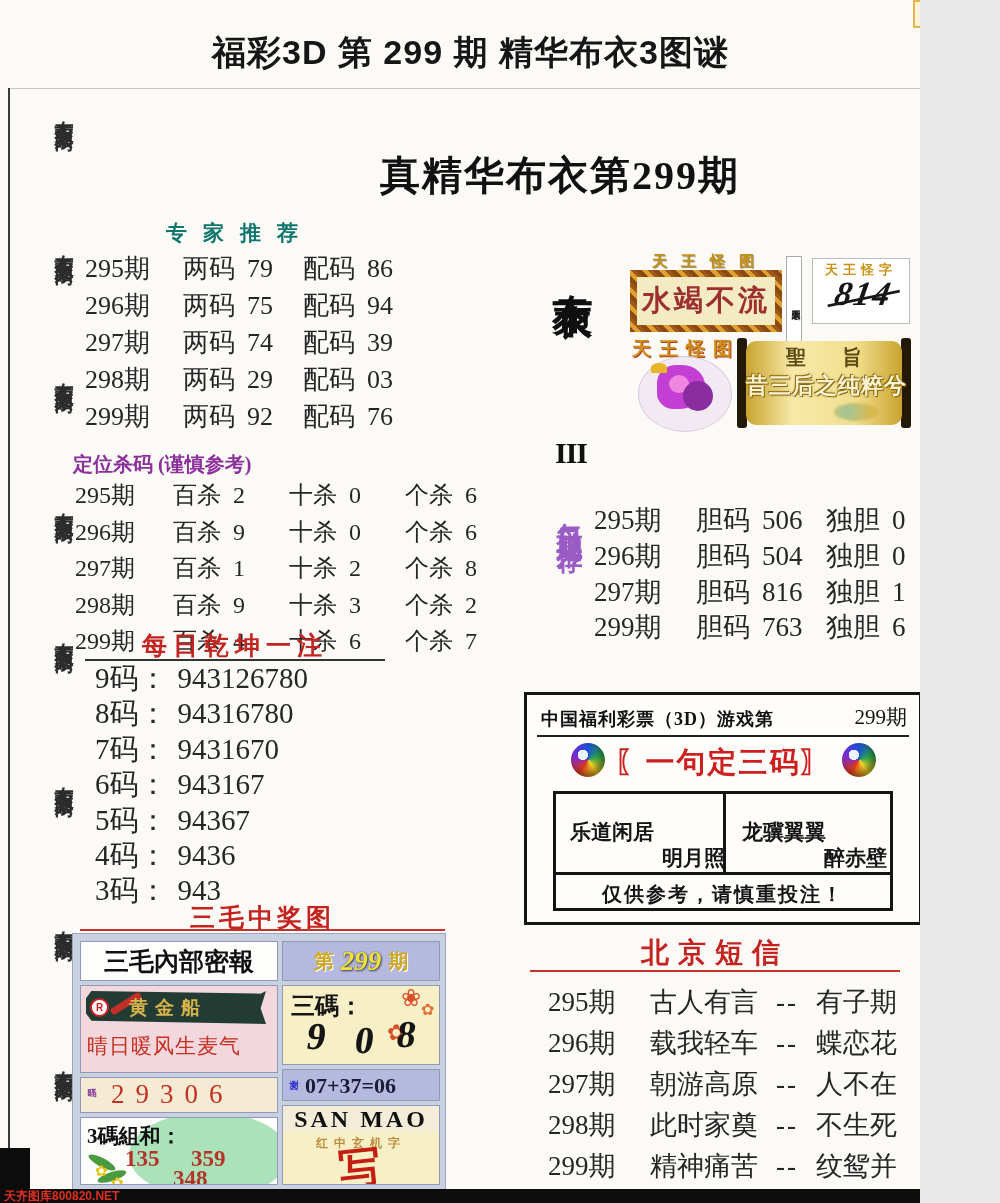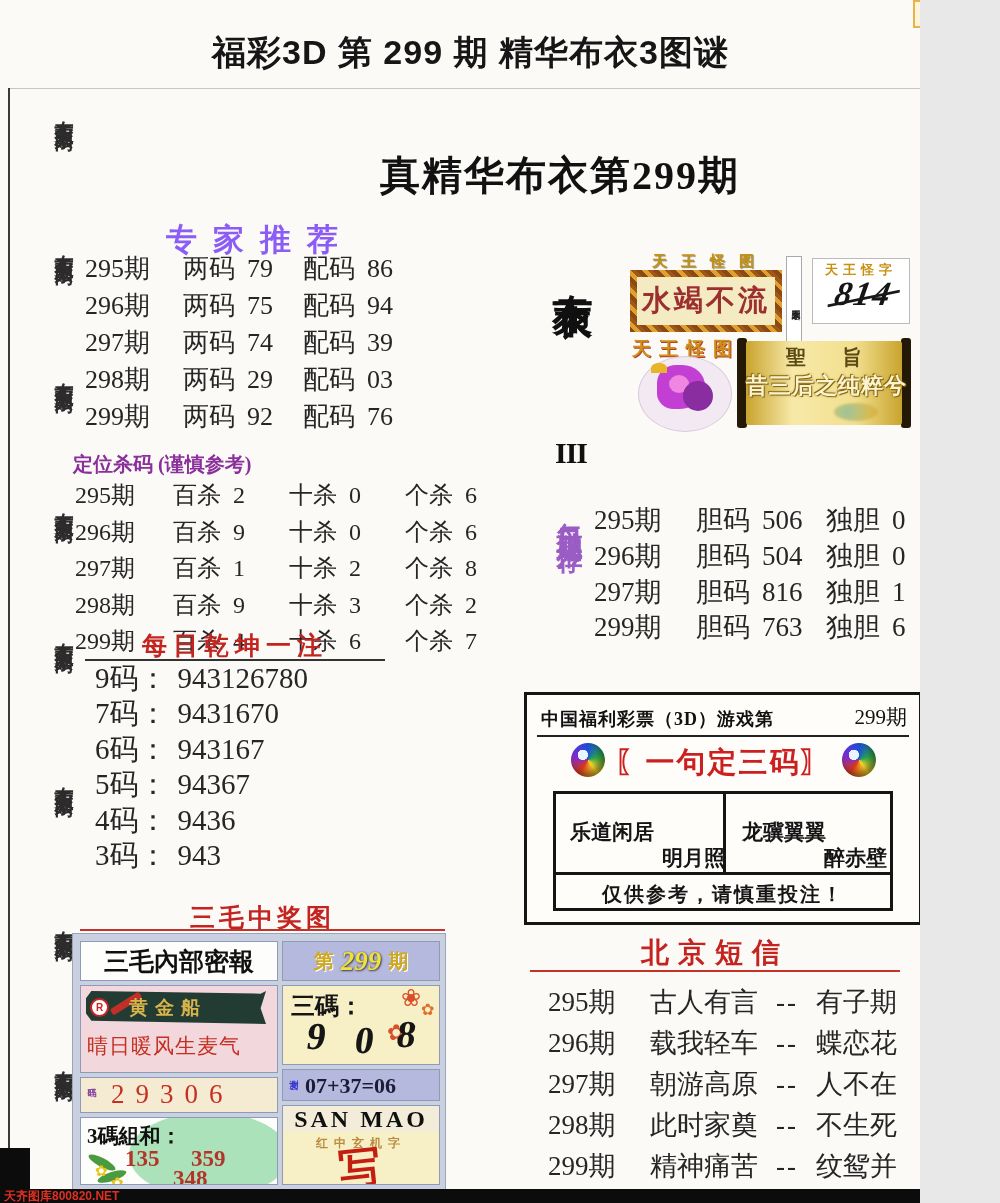--- a/index.html
+++ b/index.html
@@ -19,21 +19,21 @@
   .badge{left:913px;top:0;width:85px;height:24px;border:2px solid #e6b44b;background:#fdf4d9;
          color:#c9812a;font-size:14px;font-weight:bold;text-align:center;line-height:24px;}
 
   .page-title{left:212px;top:30px;font-size:34px;font-weight:bold;color:#161616;letter-spacing:1px;}
   .main-title{left:380px;top:148px;font-size:40px;font-weight:bold;color:#111;letter-spacing:2px;}
 
   
   .wm{width:34px;font-size:19px;font-weight:bold;color:#2c2c2c;letter-spacing:2px;line-height:1.0;}
 
   
-  .expert-title{left:166px;top:219px;font-size:31px;font-weight:bold;letter-spacing:16px;color:#8b5cf6;}
+  .expert-title{left:166px;top:219px;font-size:21px;font-weight:bold;letter-spacing:16px;color:#0f766e;}
   .rows{line-height:37px;font-size:26px;}
   .rows .i{display:inline-block;min-width:80px;margin-right:18px;}
   .rows .k{margin-right:12px;}
   .rows .v{display:inline-block;min-width:40px;margin-right:16px;}
   #expert-rows{left:85px;top:250px;}
   #kill-rows{left:75px;top:477px;font-size:24px;line-height:36.5px;}
   .kills-title{left:73px;top:451px;font-size:20px;font-weight:bold;color:#8b2f9b;}
 
   
   .qk-title{left:85px;top:629px;width:300px;text-align:center;font-size:25px;font-weight:bold;
@@ -115,21 +115,21 @@
              text-shadow:1px 1px 0 #b04030;}
   .dragon{left:638px;top:356px;width:92px;height:74px;background:#f2e9f3;border-radius:50%;
           border:1px solid #d9c9dd;}
   .drg1{position:absolute;left:18px;top:8px;width:48px;height:44px;background:#c33fd4;border-radius:46% 54% 60% 40%;}
   .drg2{position:absolute;left:44px;top:24px;width:30px;height:30px;background:#8a2da0;border-radius:50%;}
   .drg3{position:absolute;left:30px;top:18px;width:20px;height:18px;background:#ef86e2;border-radius:50%;}
   .drg4{position:absolute;left:12px;top:6px;width:16px;height:10px;background:#e8b428;border-radius:50% 50% 0 0;}
   .scroll{left:737px;top:341px;width:174px;height:84px;}
   .rod{position:absolute;top:-3px;width:10px;height:90px;background:#241806;border-radius:3px;}
   .scroll-body{position:absolute;left:9px;top:0;width:156px;height:84px;
-               background:linear-gradient(90deg,#c9a42e,#f7e9a8 30%,#f2df8e 70%,#c9a42e);border-radius:3px;}
+               background:linear-gradient(90deg,#c9a42e,#f7e9a8 30%,#f2df8e 70%,#c9a42e);border-radius:10px;}
   .sz-title{position:absolute;left:0;top:3px;width:100%;text-align:center;font-size:20px;font-weight:bold;
             color:#5c4a14;letter-spacing:36px;text-indent:36px;}
   .sz-text{position:absolute;left:0;top:30px;width:100%;text-align:center;font-size:22px;font-weight:bold;
            color:#fbf3d0;letter-spacing:1px;text-shadow:1px 1px 0 #8a6a10,-1px -1px 0 #8a6a10,0 0 3px #8a6a10;}
   .sz-mark{position:absolute;right:24px;bottom:4px;width:44px;height:18px;border-radius:50%;
            background:radial-gradient(circle at 30% 50%,#3aa0a0,#c9a42e 70%);opacity:.45;filter:blur(1px);}
 
   .dudan-label{left:552px;top:502px;height:186px;font-size:26px;font-weight:bold;color:#9a5cc5;letter-spacing:5px;}
   #dudan-rows{left:594px;top:503px;font-size:27px;line-height:35.8px;}
   #dudan-rows .i{min-width:76px;margin-right:26px;}
@@ -220,20 +220,21 @@
     <div class="nowrap"><span class="i">296期</span><span class="k">百杀</span><span class="v">9</span><span class="k">十杀</span><span class="v">0</span><span class="k">个杀</span><span class="v">6</span></div>
     <div class="nowrap"><span class="i">297期</span><span class="k">百杀</span><span class="v">1</span><span class="k">十杀</span><span class="v">2</span><span class="k">个杀</span><span class="v">8</span></div>
     <div class="nowrap"><span class="i">298期</span><span class="k">百杀</span><span class="v">9</span><span class="k">十杀</span><span class="v">3</span><span class="k">个杀</span><span class="v">2</span></div>
     <div class="nowrap"><span class="i">299期</span><span class="k">百杀</span><span class="v">4</span><span class="k">十杀</span><span class="v">6</span><span class="k">个杀</span><span class="v">7</span></div>
   </div>
 
   <div class="abs qk-title nowrap">每日乾坤一注</div>
   <div class="abs qk-line"></div>
   <div class="abs" id="qk-rows">
     <div class="nowrap"><span class="ql">9码：</span><span>943126780</span></div>
+    <div class="nowrap"><span class="ql">8码：</span><span>94316780</span></div>
     <div class="nowrap"><span class="ql">7码：</span><span>9431670</span></div>
     <div class="nowrap"><span class="ql">6码：</span><span>943167</span></div>
     <div class="nowrap"><span class="ql">5码：</span><span>94367</span></div>
     <div class="nowrap"><span class="ql">4码：</span><span>9436</span></div>
     <div class="nowrap"><span class="ql">3码：</span><span>943</span></div>
   </div>
 
   <div class="abs sm-title nowrap">三毛中奖图</div>
   <div class="abs sm-line"></div>
   <div class="abs smbox">

